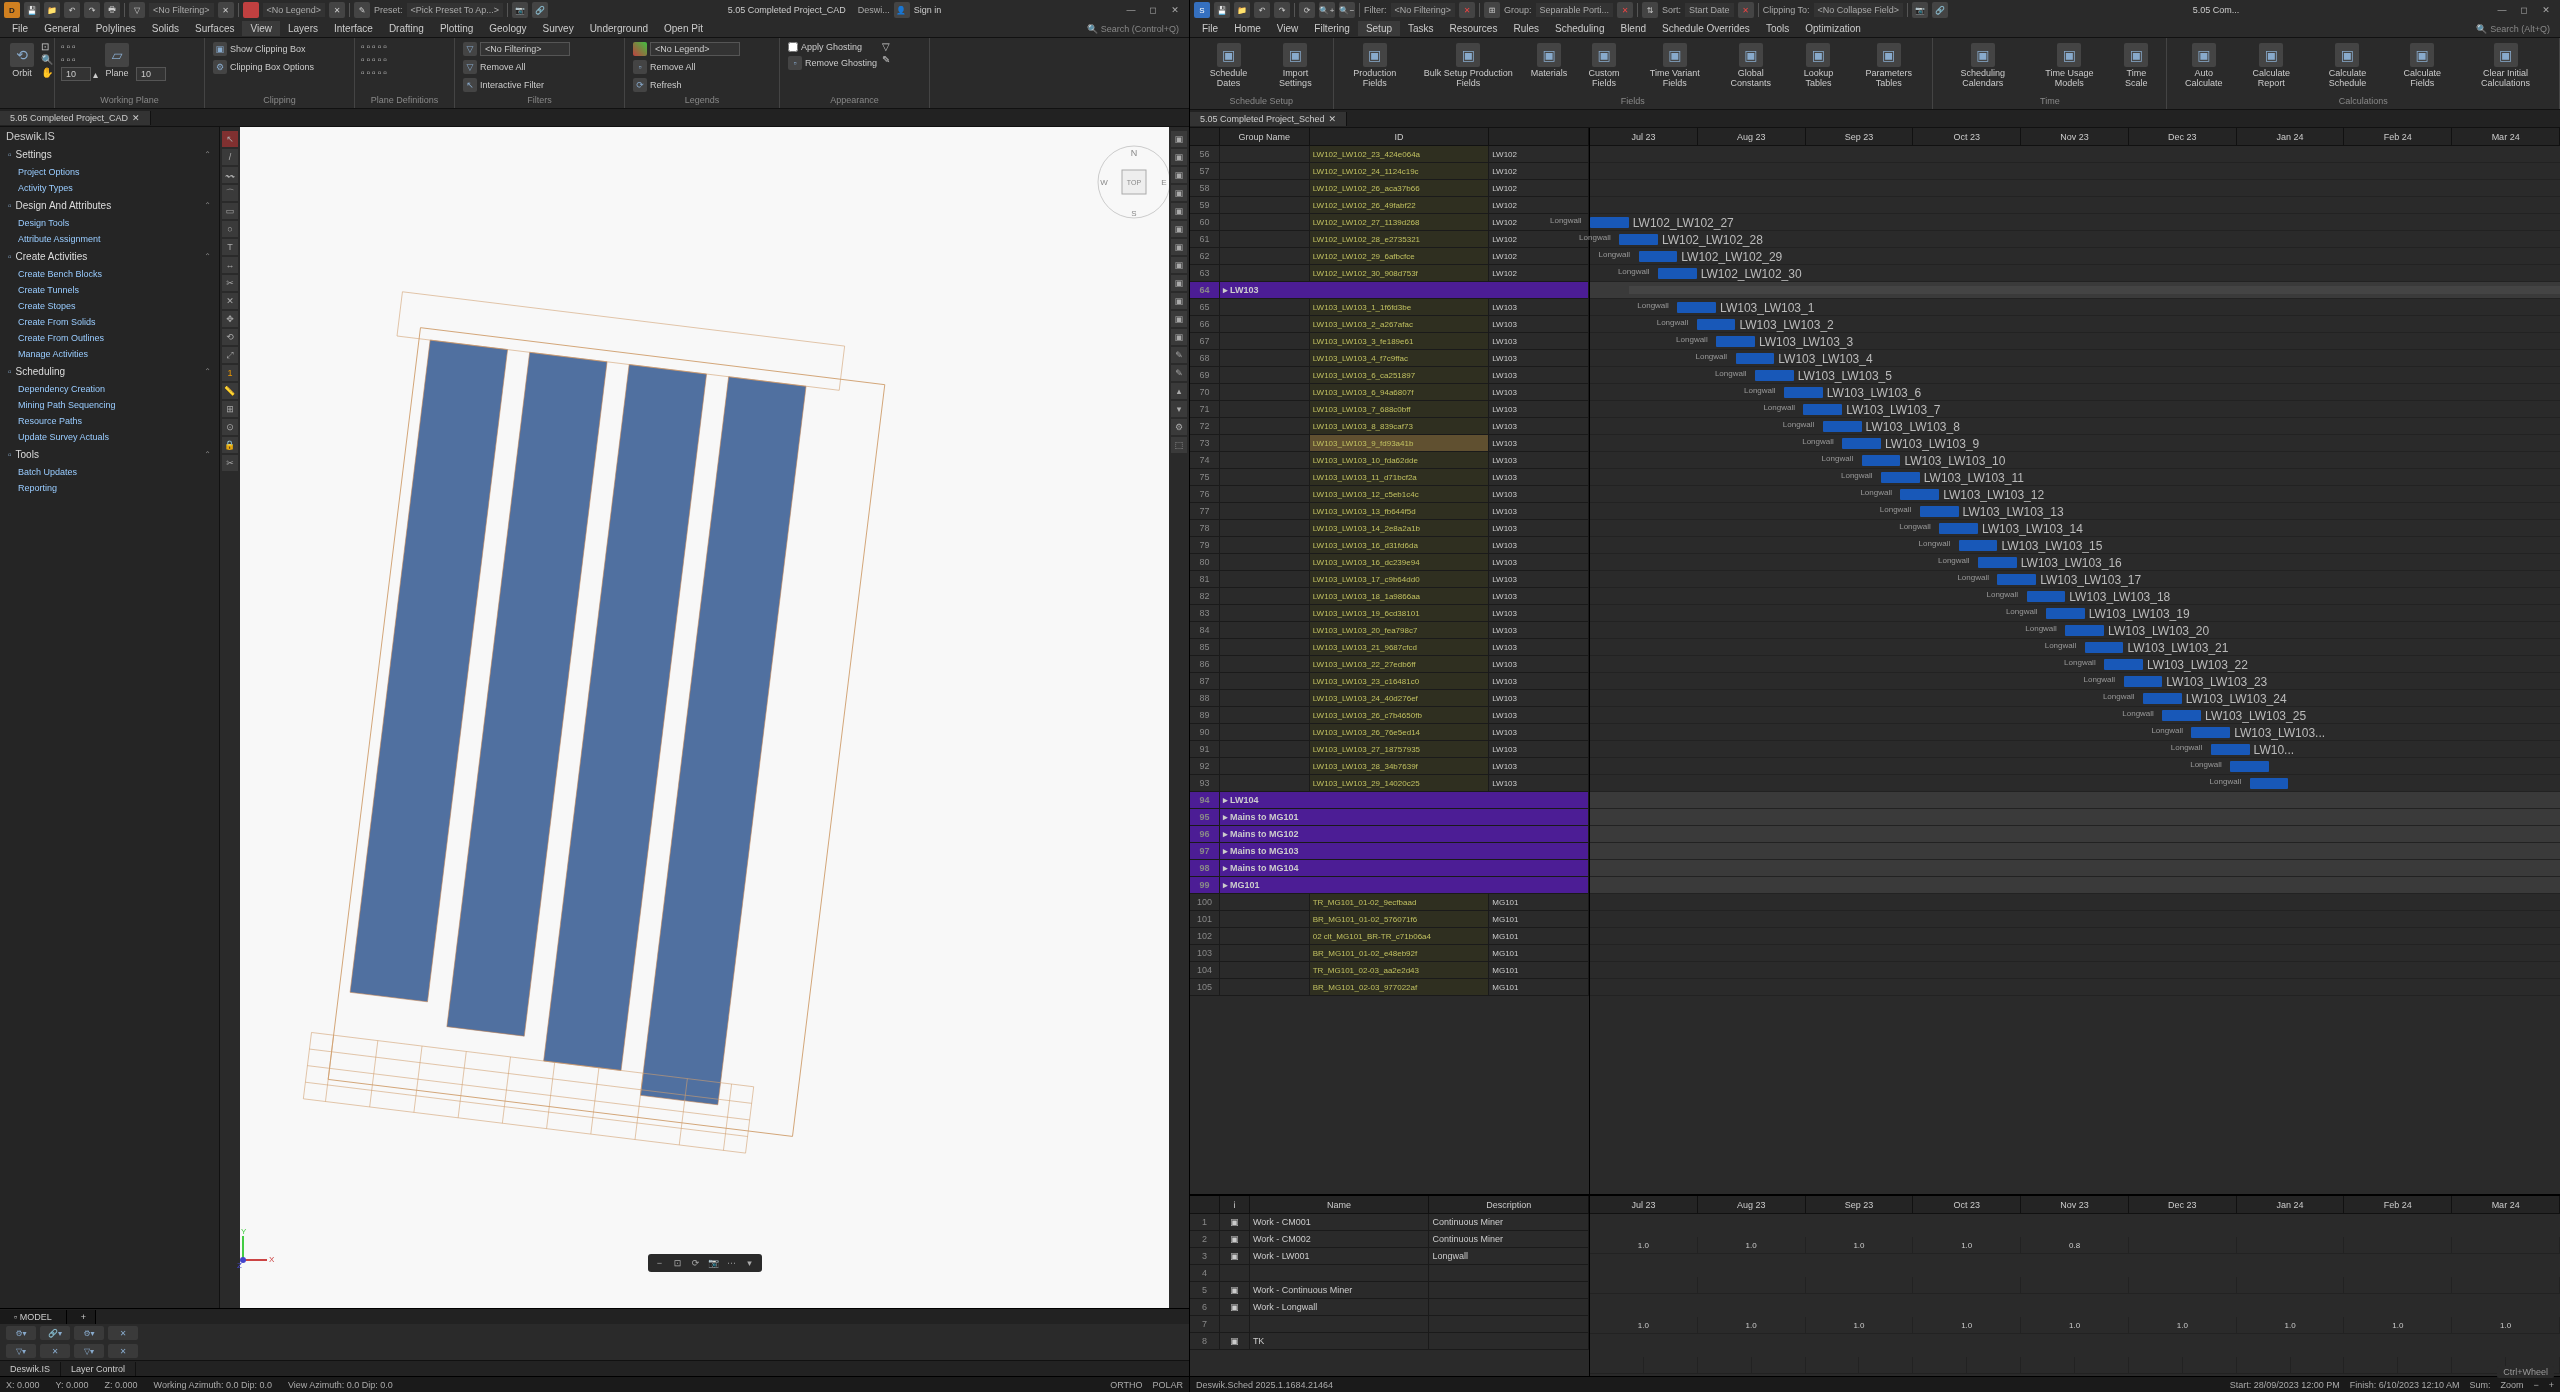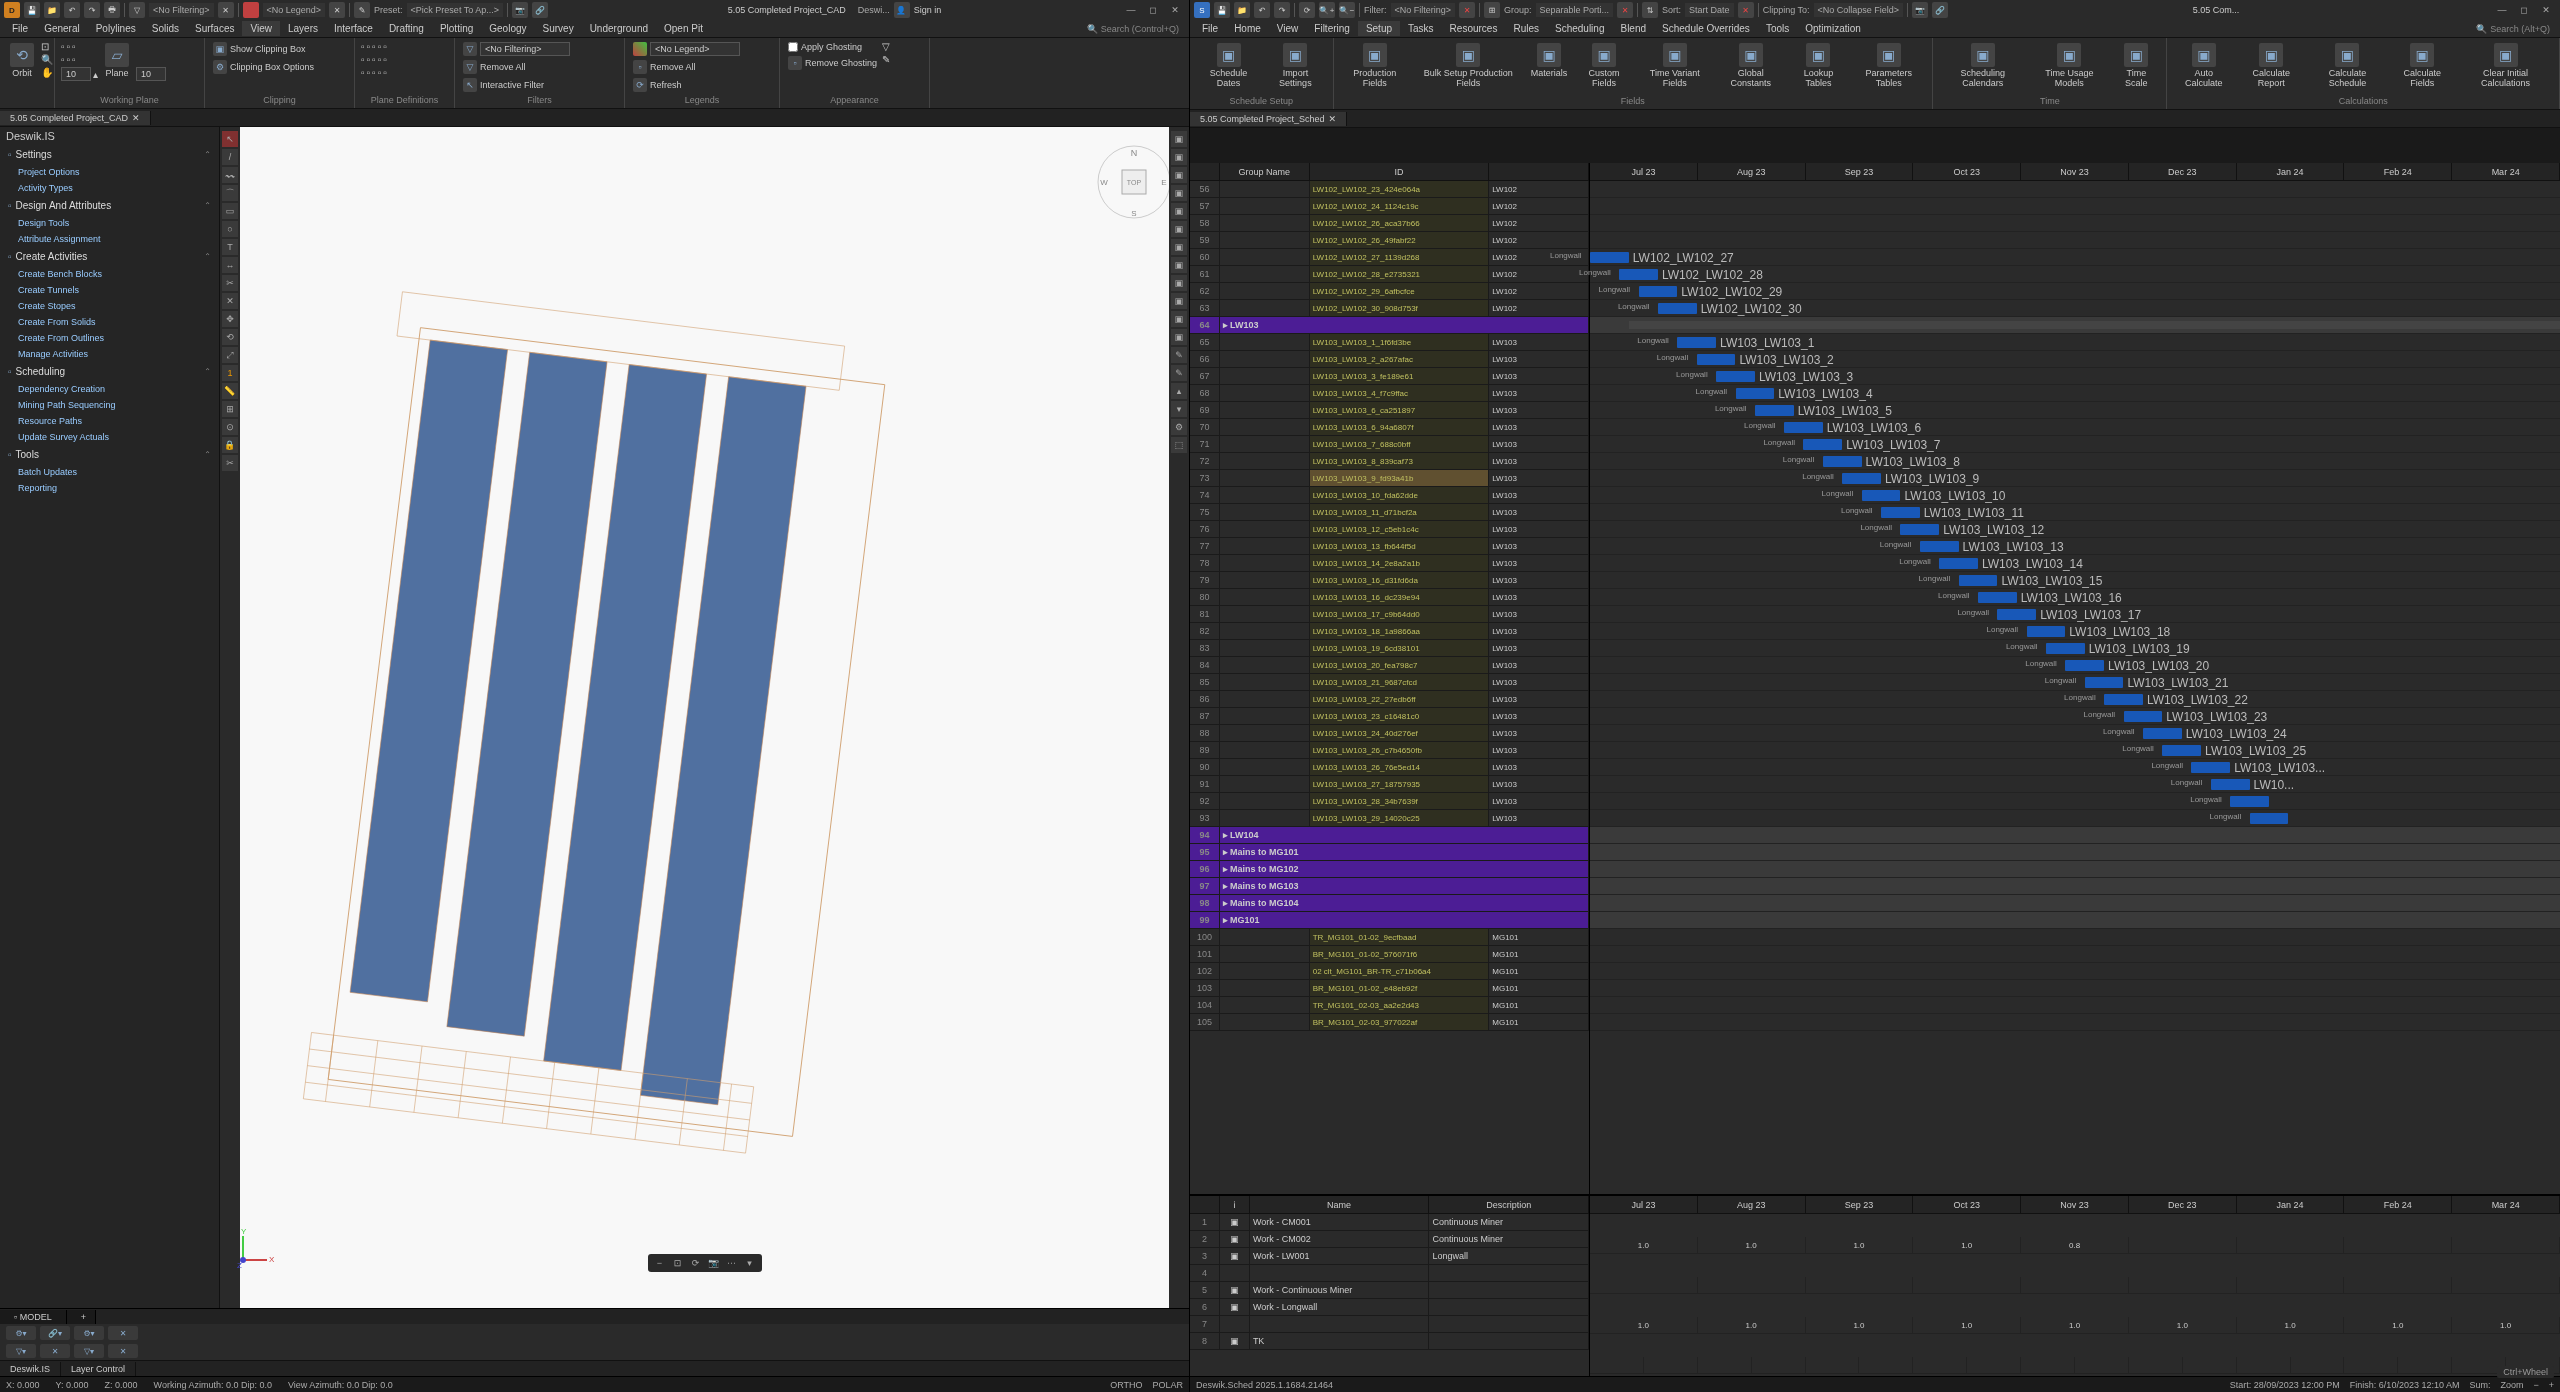--- a/index.html
+++ b/index.html
@@ -94,21 +94,21 @@
 .footer-tab-bar { height: 16px; background: #222; display: flex; align-items: center; border-top: 1px solid #111; }
 .footer-tab { padding: 2px 10px; font-size: 9px; color: #ccc; border-right: 1px solid #111; cursor: pointer; }
 .view-tab-bar { height: 16px; background: #222; display: flex; align-items: center; border-top: 1px solid #000; }
 .view-tab { padding: 2px 14px; font-size: 9px; color: #ccc; border-right: 1px solid #000; background: #1a1a1a; cursor: pointer; }
 .view-tab.add { width: 20px; text-align: center; }
 .view-float-controls { position: absolute; bottom: 36px; left: 50%; transform: translateX(-50%); height: 18px; background: #2a2a2a; border-radius: 3px; display: flex; align-items: center; gap: 2px; padding: 0 4px; }
 .vfc-btn { width: 16px; height: 14px; display: flex; align-items: center; justify-content: center; color: #aaa; font-size: 9px; cursor: pointer; }
 
 
 .sched-body { flex: 1; display: flex; flex-direction: column; overflow: hidden; }
-.gantt-area { flex: 1; display: flex; overflow: hidden; border-bottom: 2px solid #000; margin-top: 35px; }
+.gantt-area { flex: 1; display: flex; overflow: hidden; border-bottom: 2px solid #000; }
 .gantt-table { width: 400px; background: #2a2a2a; display: flex; flex-direction: column; border-right: 1px solid #000; }
 .gt-header { height: 18px; background: #242424; display: flex; border-bottom: 1px solid #111; }
 .gt-header-cell { font-size: 9px; color: #ccc; display: flex; align-items: center; justify-content: center; border-right: 1px solid #111; }
 .gt-rows { flex: 1; overflow: hidden; }
 .gt-row { height: 17px; display: flex; font-size: 9px; border-bottom: 1px solid #1a1a1a; }
 .gt-row.group { background: #4c1d95; font-weight: bold; text-align: center; }
 .gt-cell { border-right: 1px solid #1a1a1a; padding: 0 3px; display: flex; align-items: center; overflow: hidden; white-space: nowrap; }
 .gt-cell.num { width: 30px; justify-content: center; color: #888; }
 .gt-cell.group { width: 90px; color: #ccc; }
 .gt-cell.id { width: 180px; color: #c0c060; background: #2f2f20; font-size: 8px; }

